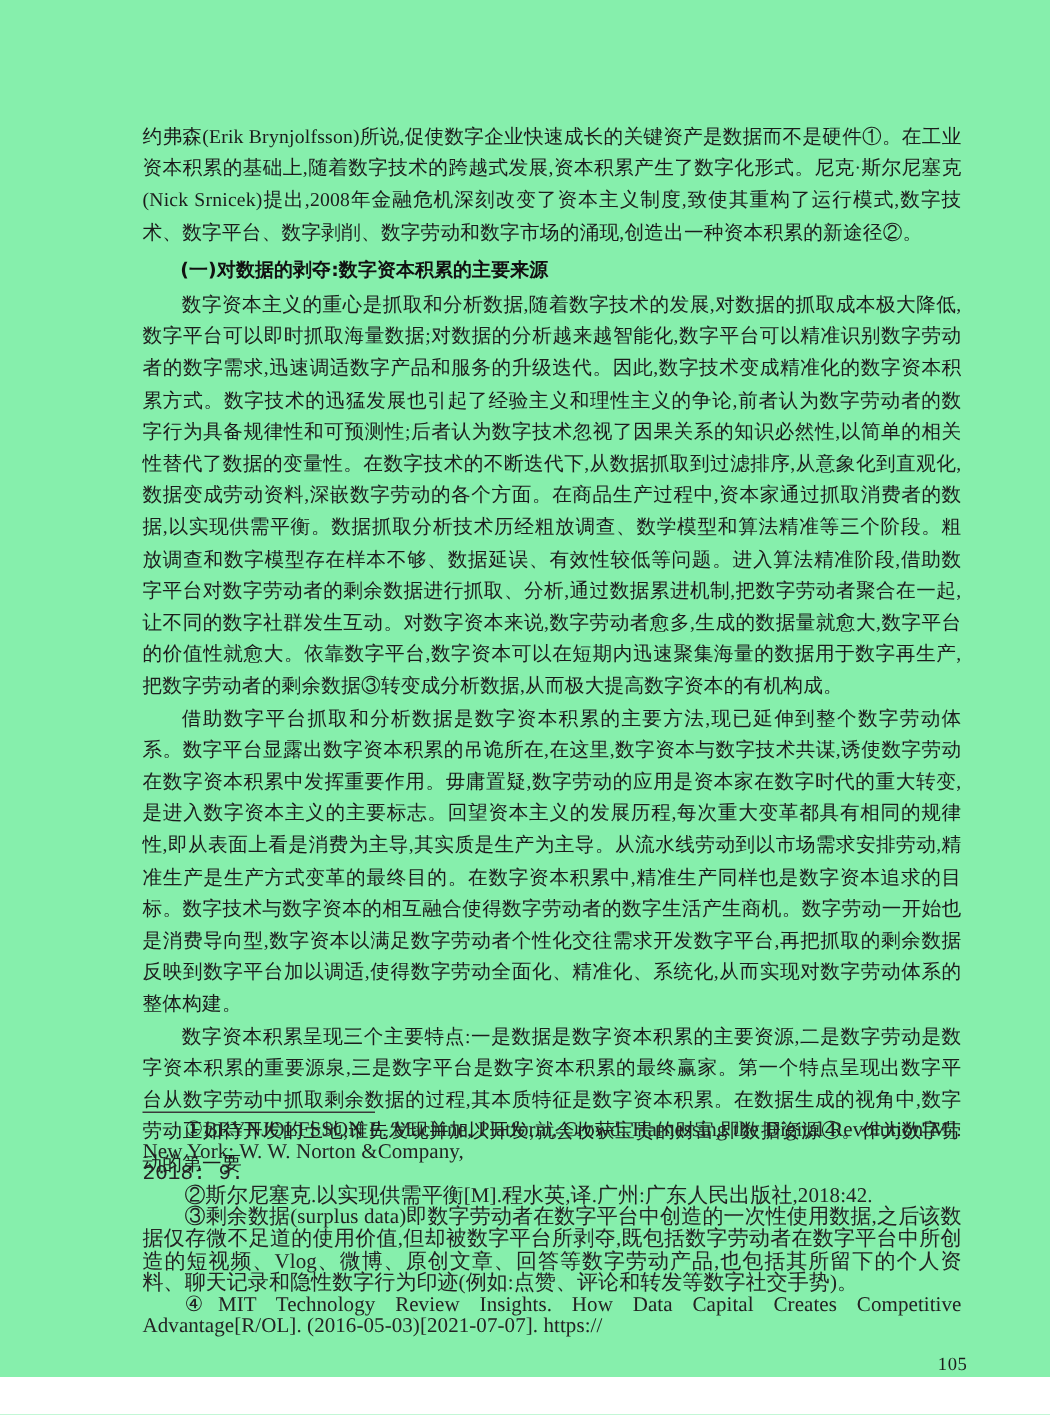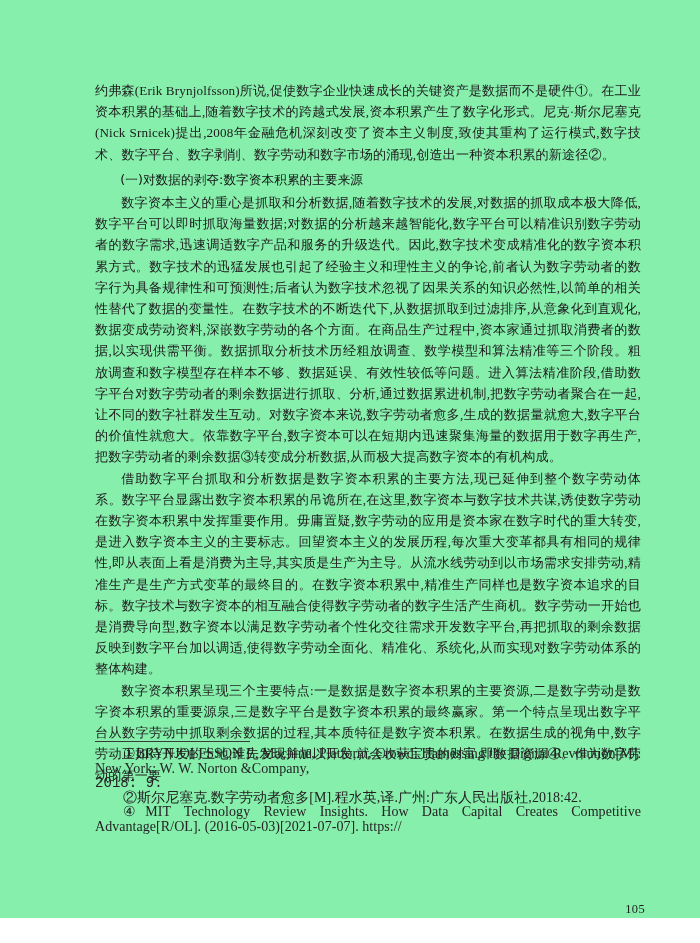--- a/index.html
+++ b/index.html
@@ -32,21 +32,21 @@
     letter-spacing: 0.15px;
     color: #1c1c1c;
   }
   p.body-para.no-indent {
     text-indent: 0;
   }
   h2.section-heading {
     margin: 4px 0 2px 0;
     font-family: "DejaVu Sans", "Liberation Sans", sans-serif;
     font-size: 12.6px;
-    font-weight: normal;
+    font-weight: bold;
     line-height: 21.2px;
     text-indent: 2em;
     letter-spacing: 0.1px;
     color: #111111;
   }
   .footnote-zone {
     position: absolute;
     left: 95px;
     top: 741px;
     width: 546px;
@@ -99,22 +99,23 @@
 
   </div>
 
   <div class="footnote-zone">
 
     <div class="fn-rule"></div>
 
     <p class="footnote">①BRYNJOLFSSON E. Machine, Platform, Crowd: Harnessing the Digital Revolution[M]. New York: W. W. Norton &amp;Company,</p>
     <p class="footnote cont">2018: 9.</p>
 
-    <p class="footnote">②斯尔尼塞克.数字劳动者愈多[M].程水英,译.广州:广东人民出版社,2018:42.</p>
+    <p class="footnote">②斯尔尼塞克.以实现供需平衡[M].程水英,译.广州:广东人民出版社,2018:42.</p>
 
+    <p class="footnote">③剩余数据(surplus data)即数字劳动者在数字平台中创造的一次性使用数据,之后该数据仅存微不足道的使用价值,但却被数字平台所剥夺,既包括数字劳动者在数字平台中所创造的短视频、Vlog、微博、原创文章、回答等数字劳动产品,也包括其所留下的个人资料、聊天记录和隐性数字行为印迹(例如:点赞、评论和转发等数字社交手势)。</p>
 
     <p class="footnote">④MIT Technology Review Insights. How Data Capital Creates Competitive Advantage[R/OL]. (2016-05-03)[2021-07-07]. https://</p>
 
   </div>
 
   <div class="page-number">105</div>
 
 </div>
 
 </body></html>

